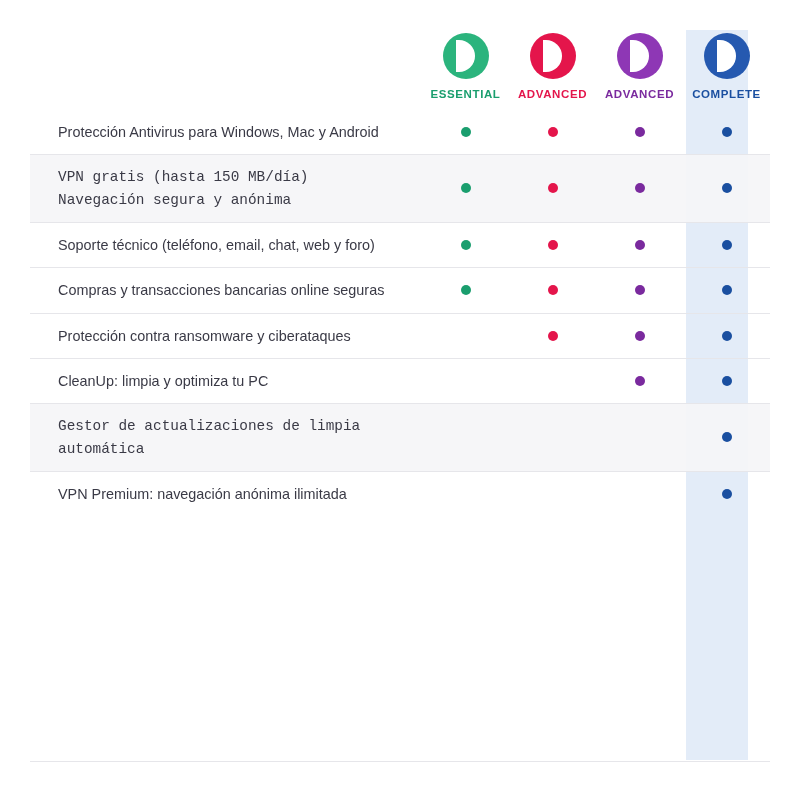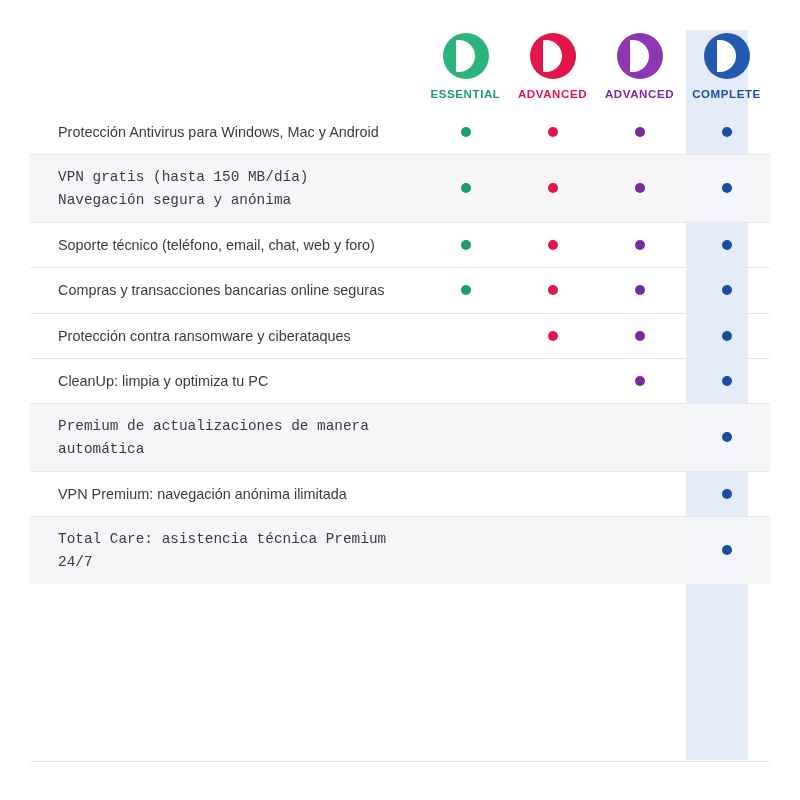--- a/index.html
+++ b/index.html
@@ -225,35 +225,28 @@
         <td class="dotcell"><span class="dot" style="background:#1a4fa0"></span></td>
       </tr>
       <tr>
         <td class="feature">CleanUp: limpia y optimiza tu PC</td>
         <td class="dotcell"><span class="dot empty"></span></td>
         <td class="dotcell"><span class="dot empty"></span></td>
         <td class="dotcell"><span class="dot" style="background:#7a2a9e"></span></td>
         <td class="dotcell"><span class="dot" style="background:#1a4fa0"></span></td>
       </tr>
       <tr class="alt">
-        <td class="feature">Premium de actualizaciones de manera automática</td>
+        <td class="feature">Gestor de actualizaciones de limpia automática</td>
         <td class="dotcell"><span class="dot empty"></span></td>
         <td class="dotcell"><span class="dot empty"></span></td>
         <td class="dotcell"><span class="dot empty"></span></td>
         <td class="dotcell"><span class="dot" style="background:#1a4fa0"></span></td>
       </tr>
       <tr>
         <td class="feature">VPN Premium: navegación anónima ilimitada</td>
-        <td class="dotcell"><span class="dot empty"></span></td>
-        <td class="dotcell"><span class="dot empty"></span></td>
-        <td class="dotcell"><span class="dot empty"></span></td>
-        <td class="dotcell"><span class="dot" style="background:#1a4fa0"></span></td>
-      </tr>
-      <tr class="alt">
-        <td class="feature">Total Care: asistencia técnica Premium 24/7</td>
         <td class="dotcell"><span class="dot empty"></span></td>
         <td class="dotcell"><span class="dot empty"></span></td>
         <td class="dotcell"><span class="dot empty"></span></td>
         <td class="dotcell"><span class="dot" style="background:#1a4fa0"></span></td>
       </tr>
     </tbody>
   </table>
 
   <div class="bottom-rule"></div>
 </div>

